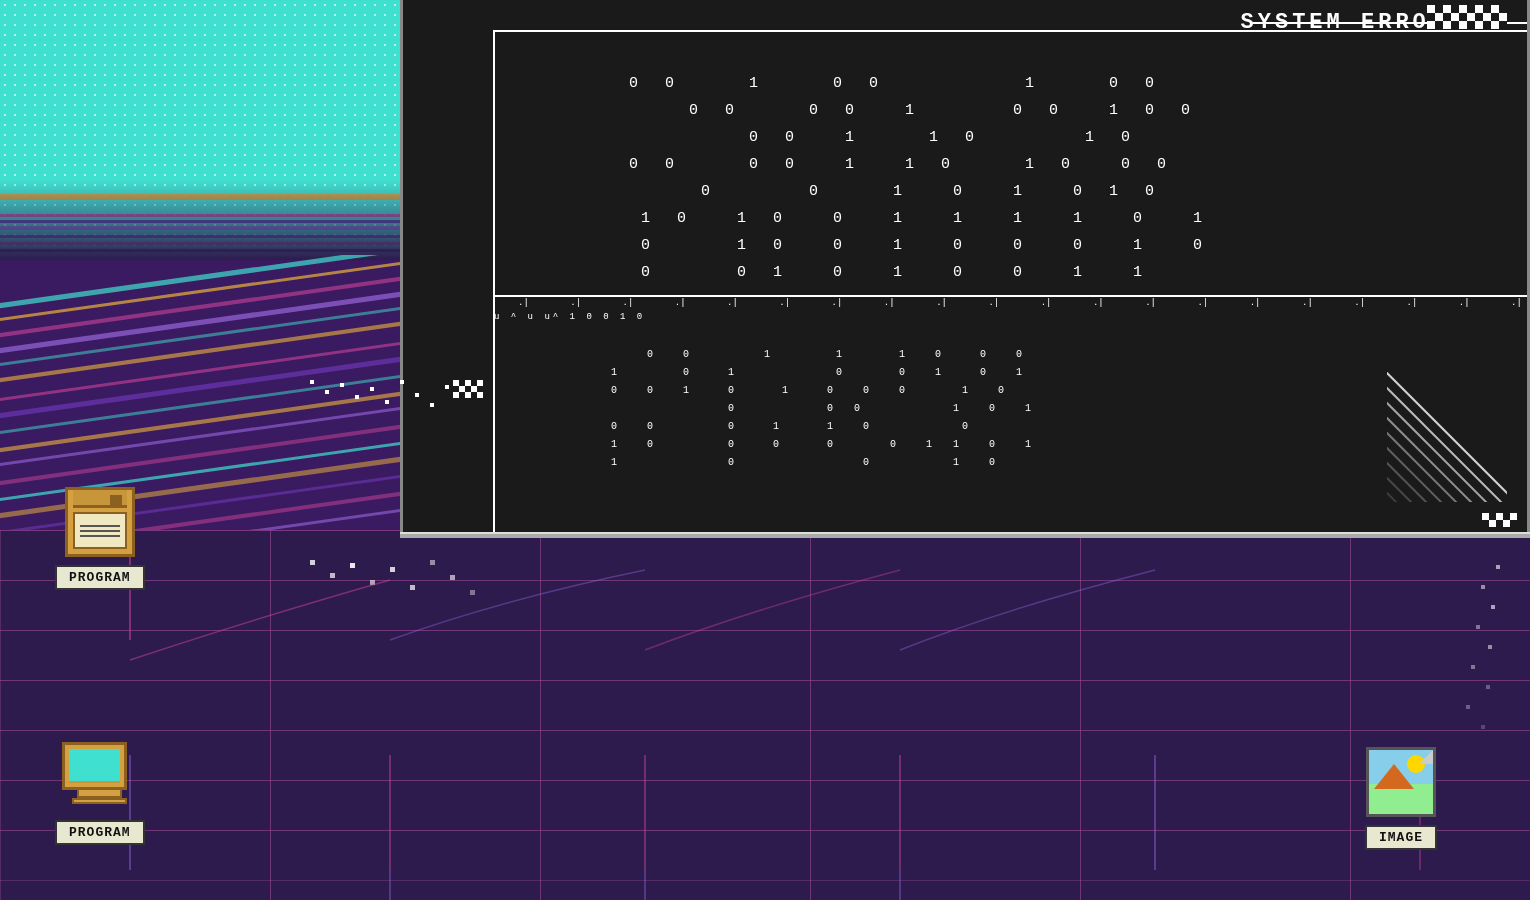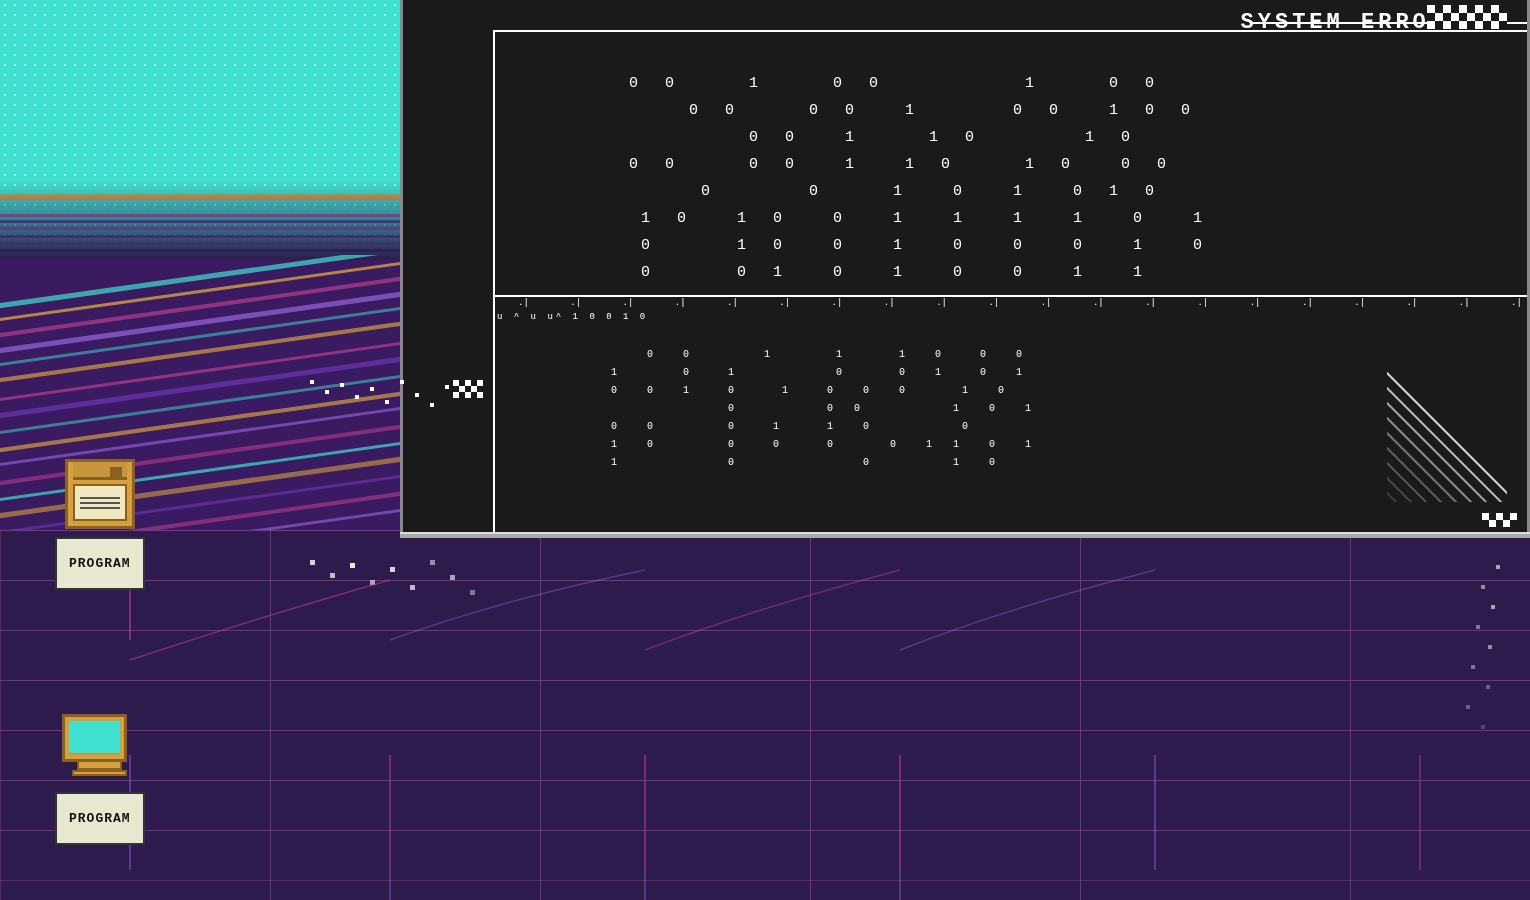--- a/index.html
+++ b/index.html
@@ -68,21 +68,21 @@
       font-size: 22px;
       font-family: 'Courier New', monospace;
       font-weight: bold;
       letter-spacing: 4px;
     }
 
     .icon-label {
       margin-top: 8px;
       background: #e8e8d0;
       border: 2px solid #333;
-      padding: 17px 12px;
+      padding: 3px 12px;
       font-size: 13px;
       font-family: 'Courier New', monospace;
       font-weight: bold;
       letter-spacing: 1px;
       color: #111;
       white-space: nowrap;
     }
 
     
     .icon-floppy {
@@ -441,21 +441,21 @@
         <span>.|</span>
         <span>.|</span>
         <span>.|</span>
         <span>.|</span>
         <span>.|</span>
         <span>.|</span>
         <span>.|</span>
         <span>.|</span>
     </div>
 
-    <div style="position:absolute;top:310px;left:78px;right:0;height:12px;color:white;font-family:'Courier New',monospace;font-size:9px;padding:2px 16px;letter-spacing:3px;">
+    <div style="position:absolute;top:310px;left:90px;right:0;height:12px;color:white;font-family:'Courier New',monospace;font-size:9px;padding:2px 1px;letter-spacing:3px;">
       u   ^  u   u^             1  0  0  1  0
     </div>
 
     <div style="position:absolute;top:320px;left:110px;right:0;bottom:0;color:white;font-family:'Courier New',monospace;font-size:10px;padding:8px;overflow:hidden;white-space:pre-wrap;line-height:1.8;letter-spacing:3px;">
               0   0        1       1      1   0    0   0
           1       0    1           0      0   1    0   1
           0   0   1    0     1    0   0   0      1   0
                        0          0  0          1   0   1
           0   0        0    1     1   0          0
           1   0        0    0     0      0   1  1   0   1
@@ -628,14 +628,26 @@
       <div class="computer-base"></div>
       <div class="computer-stand"></div>
     </div>
     <div class="icon-label">PROGRAM</div>
   </div>
 
 
 
 
 
+  <div class="icon-item" style="position:absolute;bottom:50px;left:1365px;">
+    <div class="icon-image">
+      <div class="img-body">
+        <div class="img-sky"></div>
+        <div class="img-ground"></div>
+        <div class="img-sun"></div>
+        <div class="img-mountain"></div>
+        <div class="img-corner-fold"></div>
+      </div>
+    </div>
+    <div class="icon-label">IMAGE</div>
+  </div>
 
 </div>
 
 </body></html>

